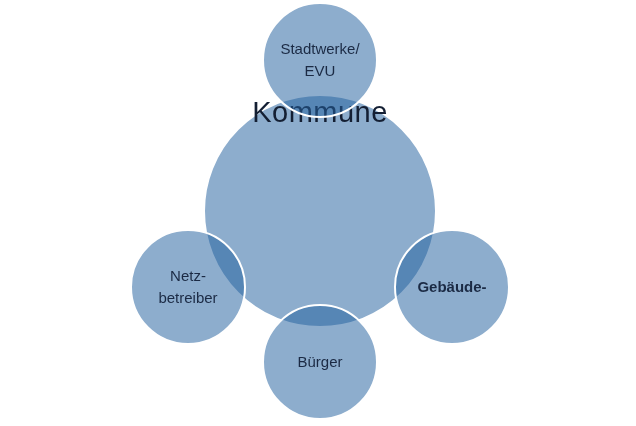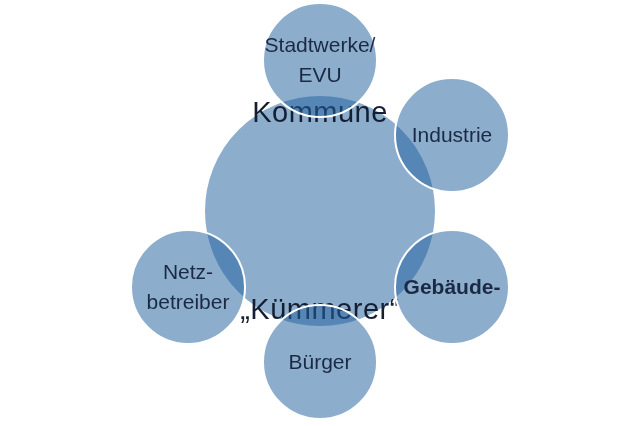--- a/index.html
+++ b/index.html
@@ -52,43 +52,38 @@
     color: #141f33;
     font-size: 29px;
     line-height: 1.15;
     letter-spacing: 0.5px;
   }
   .center-line + .center-line { margin-top: 17px; }
 
   .sat-line {
     display: block;
     color: #1b2a44;
-    font-size: 21px;
+    font-size: 15px;
     line-height: 1.45;
   }
 </style>
 </head>
 <body>
 
 <div class="canvas">
 
   <div class="circle center-circle">
     <span class="center-line">Kommune</span>
-    <span class="center-line">„Kümmerer“</span>
   </div>
 
   <div class="circle satellite pos-top">
     <span class="sat-line">Stadtwerke/</span>
     <span class="sat-line">EVU</span>
   </div>
 
-  <div class="circle satellite pos-tr">
-    <span class="sat-line">Industrie</span>
-    <span class="sat-line"></span>
-  </div>
 
   <div class="circle satellite pos-br">
     <span class="sat-line">Gebäude-</span>
   </div>
 
   <div class="circle satellite pos-bl">
     <span class="sat-line">Netz-</span>
     <span class="sat-line">betreiber</span>
   </div>
 

